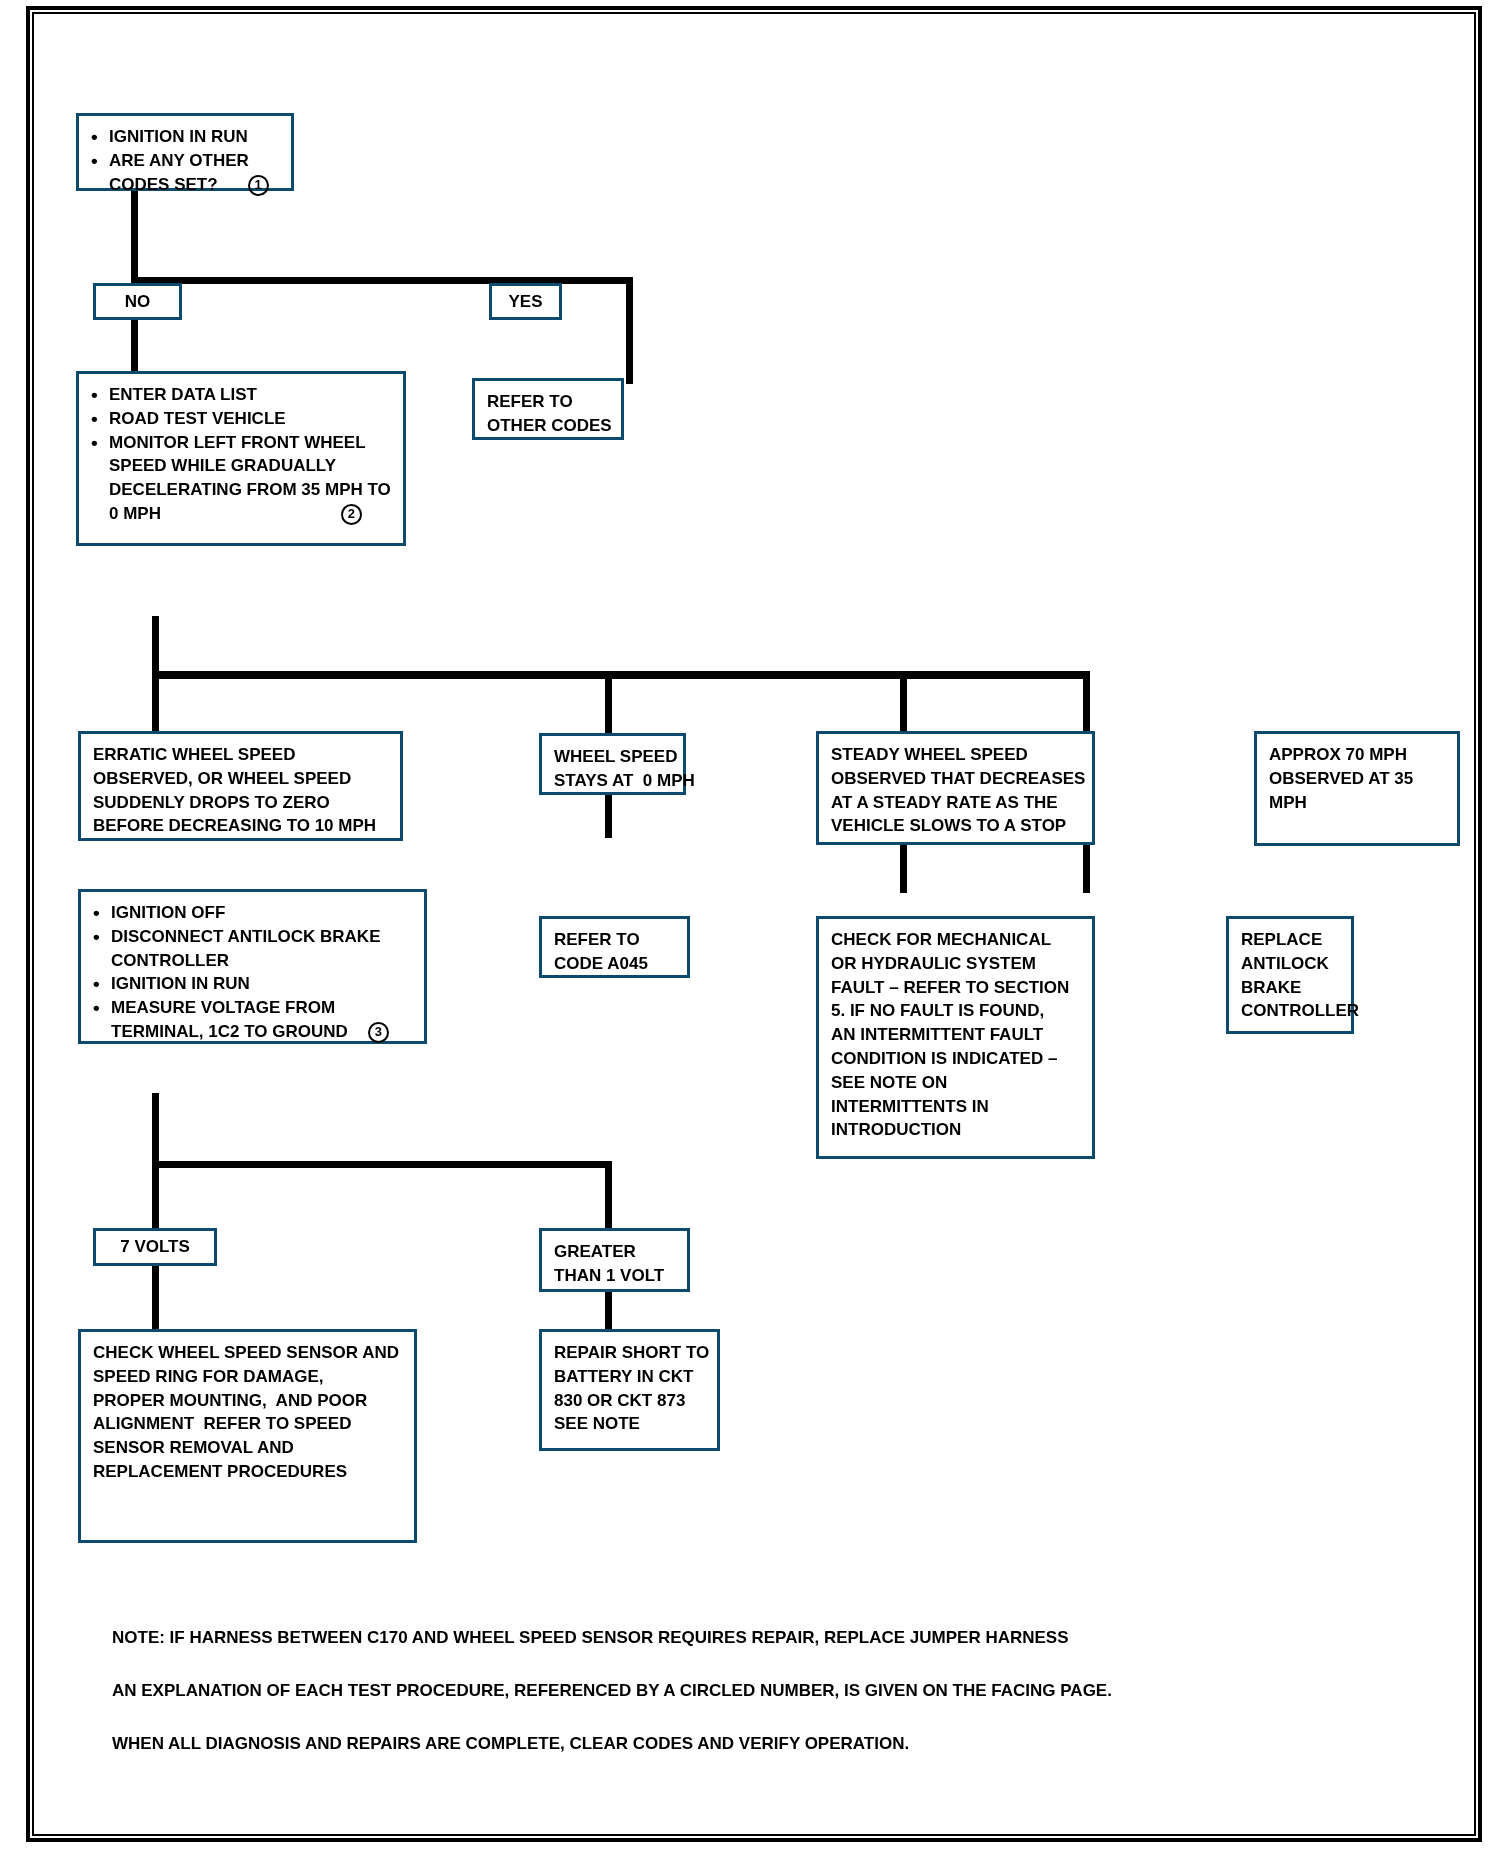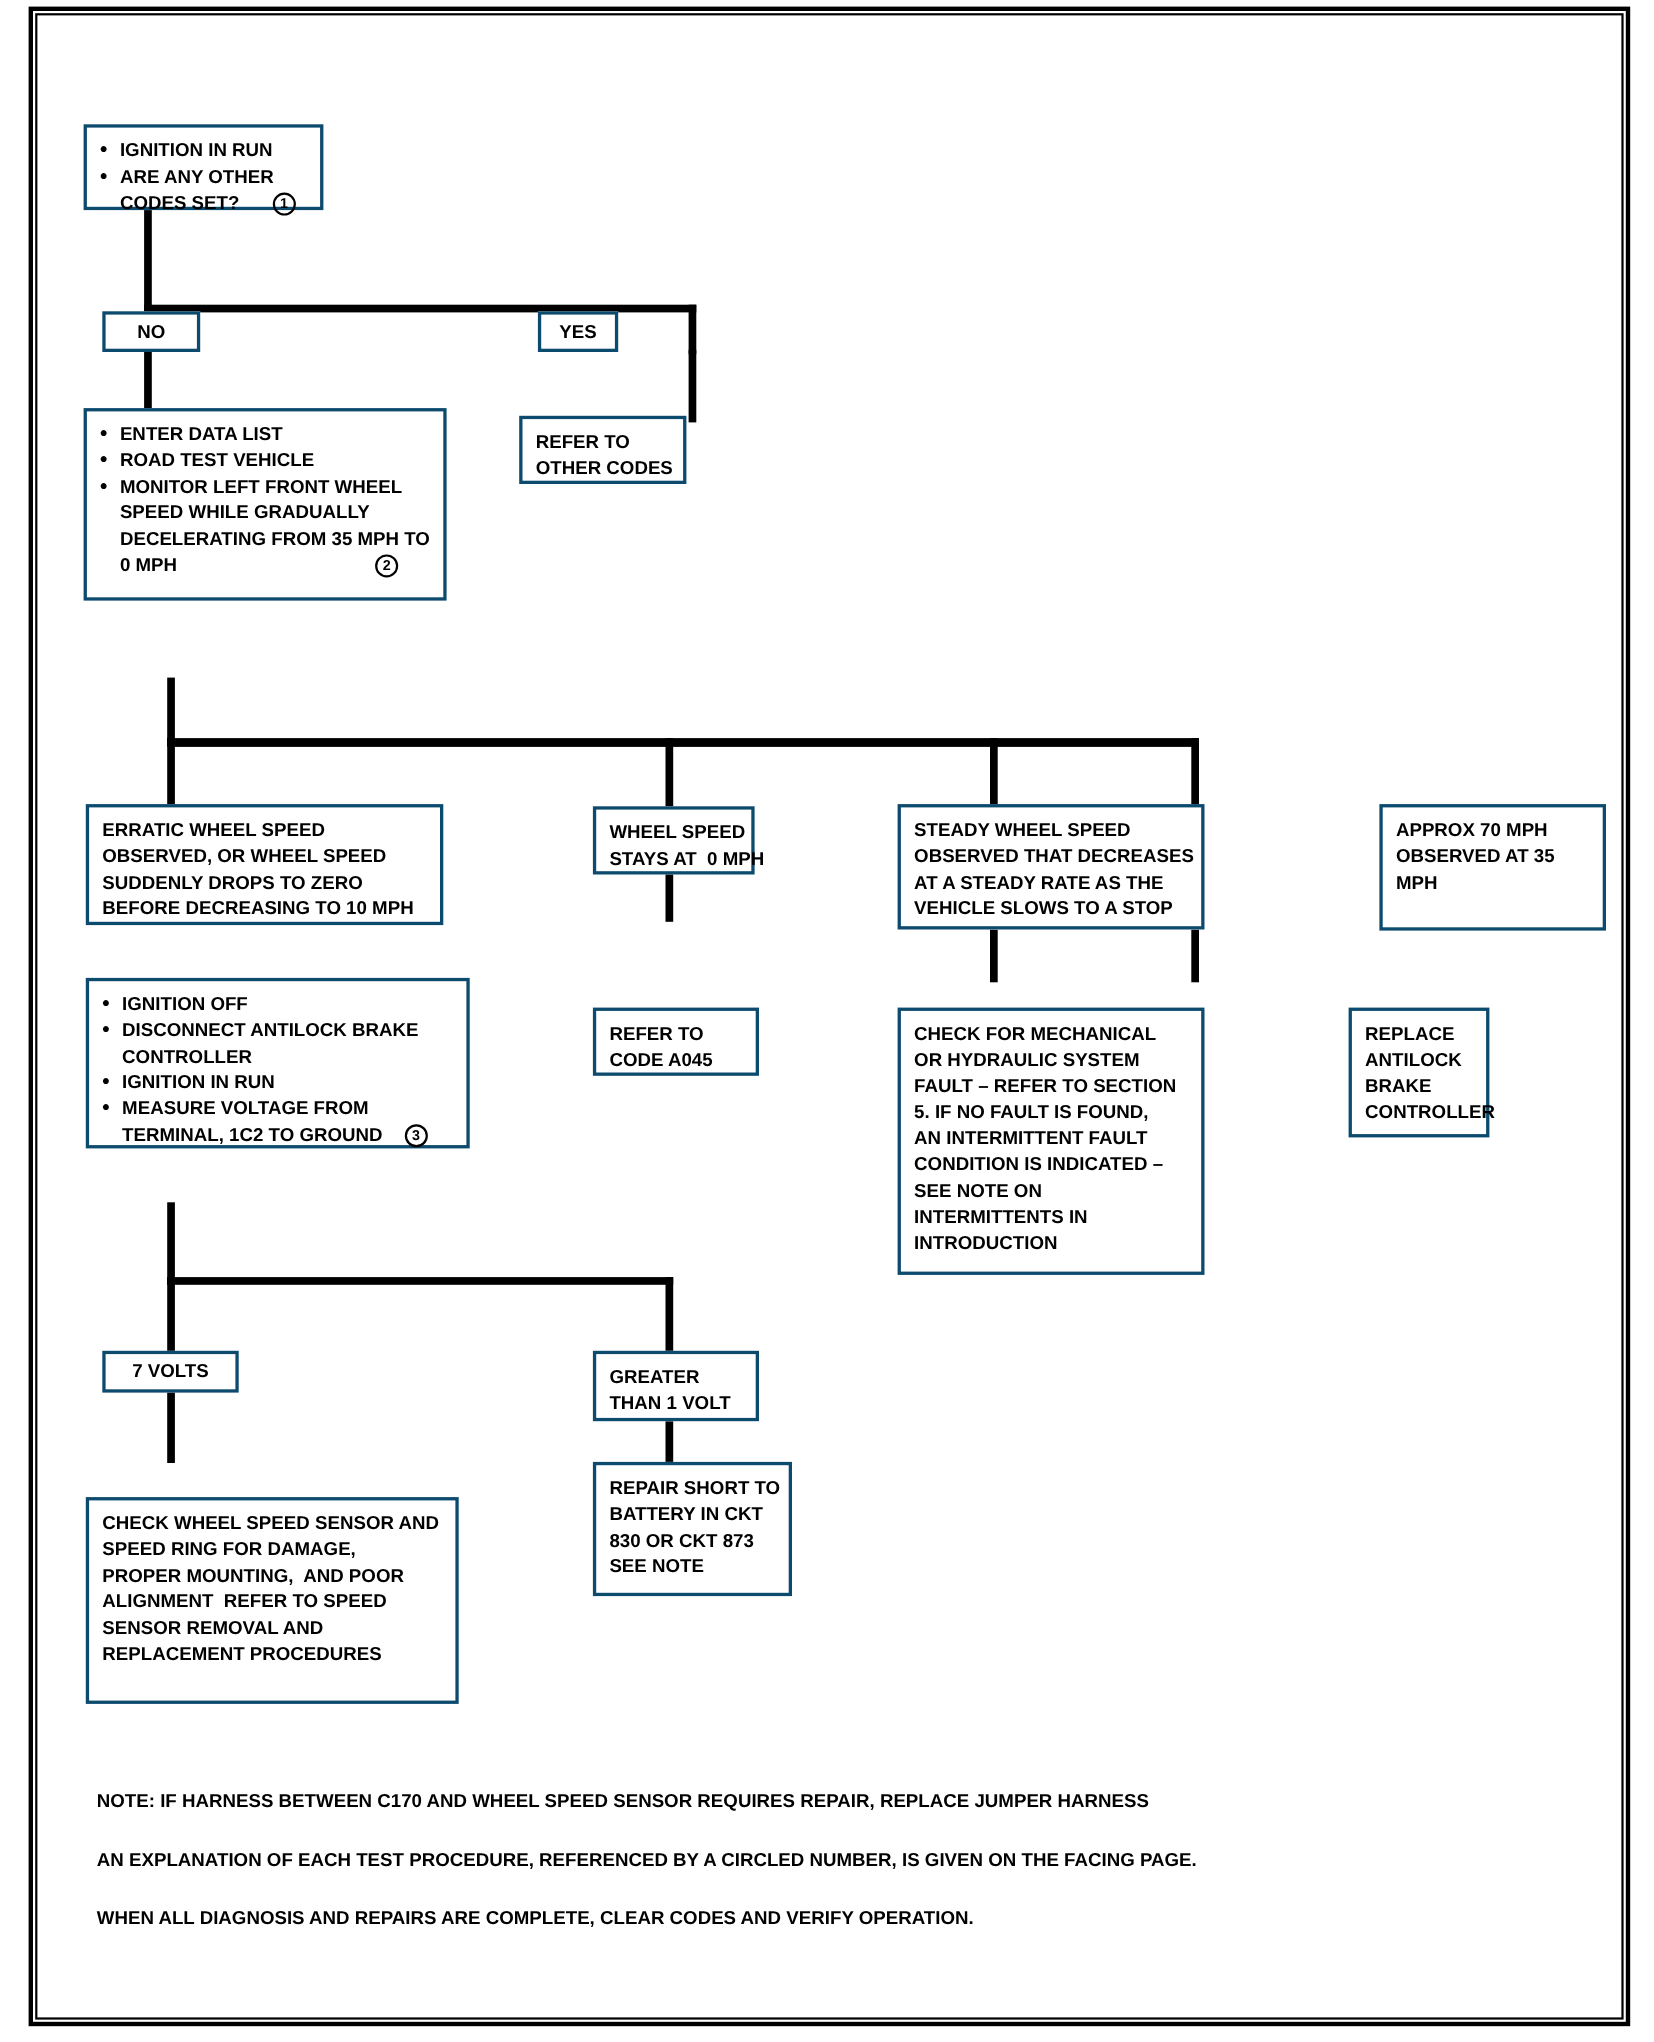--- a/index.html
+++ b/index.html
@@ -66,21 +66,21 @@
     text-align:center;font-size:13px;font-weight:bold;
     vertical-align:1px;
   }
   
   .ln{ position:absolute;background:#000; }
   
   .notes{
     position:absolute;left:88px;top:1396px;width:1200px;
     font-size:17px;font-weight:bold;color:#000;
   }
-  .note-line{ margin-bottom:33px; white-space:nowrap; }
+  .note-line{ margin-bottom:33px; white-space:nowrap;margin-left:24px; }
 </style>
 </head>
 <body>
 
 <div id="page">
 
   <div class="page-border"></div>
   <div class="page-border-inner"></div>
 
 
@@ -207,21 +207,21 @@
 
   <div class="box center" style="left:93px;top:1228px;width:124px;height:38px;">
     <span>7 VOLTS</span>
   </div>
 
   <div class="box" style="left:539px;top:1228px;width:151px;height:64px;">
     <div class="plain-line">GREATER</div>
     <div class="plain-line">THAN 1 VOLT</div>
   </div>
 
-  <div class="box" style="left:78px;top:1329px;width:339px;height:188px;margin-top:32px;">
+  <div class="box" style="left:78px;top:1329px;width:339px;height:214px;">
     <div class="plain-line">CHECK WHEEL SPEED SENSOR AND</div>
     <div class="plain-line">SPEED RING FOR DAMAGE,</div>
     <div class="plain-line">PROPER MOUNTING,  AND POOR</div>
     <div class="plain-line">ALIGNMENT  REFER TO SPEED</div>
     <div class="plain-line">SENSOR REMOVAL AND</div>
     <div class="plain-line">REPLACEMENT PROCEDURES</div>
   </div>
 
   <div class="box" style="left:539px;top:1329px;width:181px;height:122px;">
     <div class="plain-line">REPAIR SHORT TO</div>

